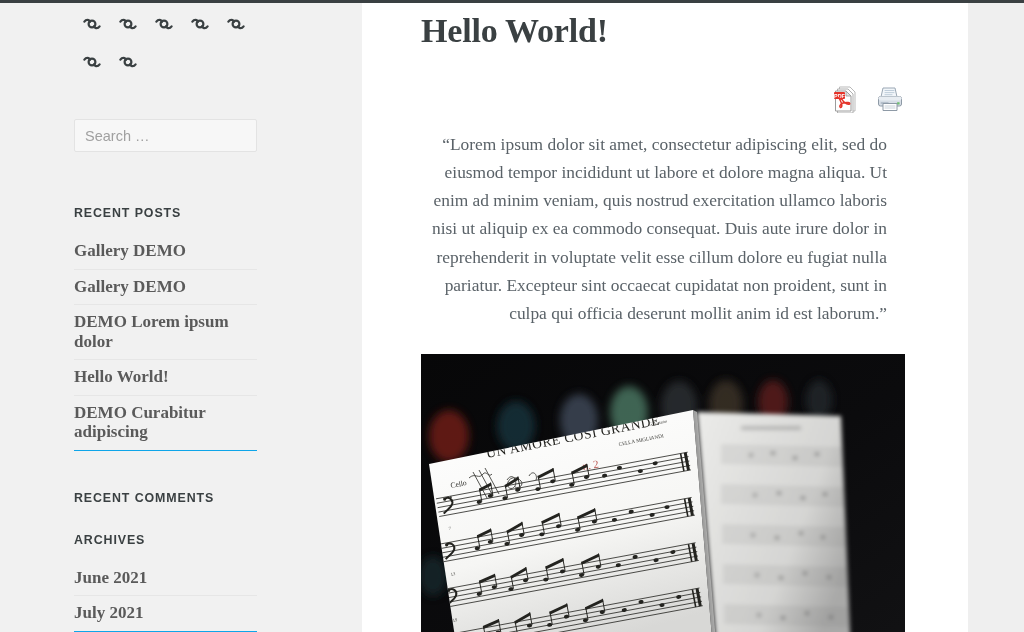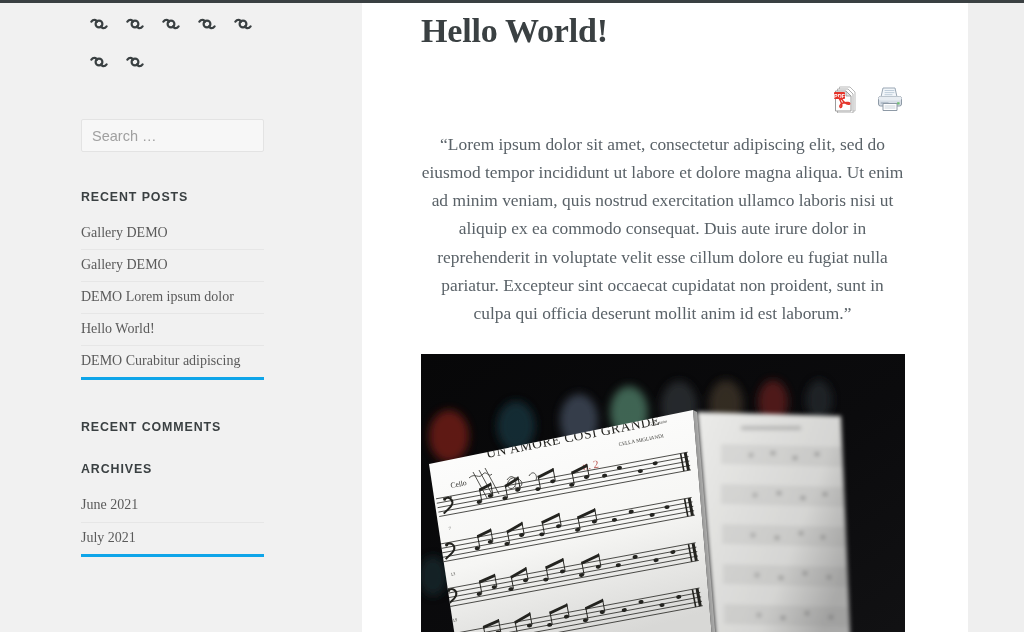--- a/index.html
+++ b/index.html
@@ -47,21 +47,21 @@
     position: absolute;
     top: 0; left: 0;
     width: 362px;
     height: 629px;
     background: #f1f1f1;
   }
 
   
   .sidebar {
     position: absolute;
-    top: 0; left: 12px;
+    top: 0; left: 5px;
     width: 362px;
     height: 629px;
     box-sizing: border-box;
     padding: 0 60px 0 69px;
   }
 
   .social-nav {
     padding-top: 2px;
     width: 185px;
     display: flex;
@@ -109,32 +109,33 @@
   }
   .widget-list {
     list-style: none;
     margin: 0;
     padding: 0;
     width: 183px;
   }
   .widget-list li {
     border-bottom: 1px solid #e6e6e6;
   }
-  .widget-list li:last-child { border-bottom: 3px solid #0ea5e9; }
+  .widget-list li:last-child { border-bottom: 1px solid #0ea5e9; }
   .widget-list a {
     display: block;
     padding: 7px 0 8px 0;
     font-family: "Liberation Serif", serif;
-    font-size: 14px;
+    font-size: 17px;
     line-height: 1.15;
     color: #5a5a5a;
     text-decoration: none;
-  }
-
-  #widget-recent-posts { margin-top: 38px; }
+    font-weight: bold;
+  }
+
+  #widget-recent-posts { margin-top: 54px; }
   #widget-recent-comments { }
   #widget-archives { margin-top: 28px; }
 
   
   .content {
     position: absolute;
     top: 0;
     left: 362px;
     width: 606px;
     height: 629px;
@@ -165,26 +166,26 @@
     display: inline-flex;
     width: 28px;
     height: 30px;
     align-items: center;
     justify-content: center;
     text-decoration: none;
   }
   .doc-action svg { display: block; }
 
   .entry-text {
-    margin: 12px 0 0 0;
+    margin: 12px 17px 0 0;
     font-family: "Liberation Serif", serif;
     font-size: 17.4px;
     line-height: 1.62;
     color: #5a6268;
-    text-align: center;
+    text-align: right;
   }
 
   .entry-figure {
     margin: 27px 0 0 0;
     width: 484px;
     height: 310px;
     overflow: hidden;
     background: #000;
   }
   .entry-figure svg { display: block; }

